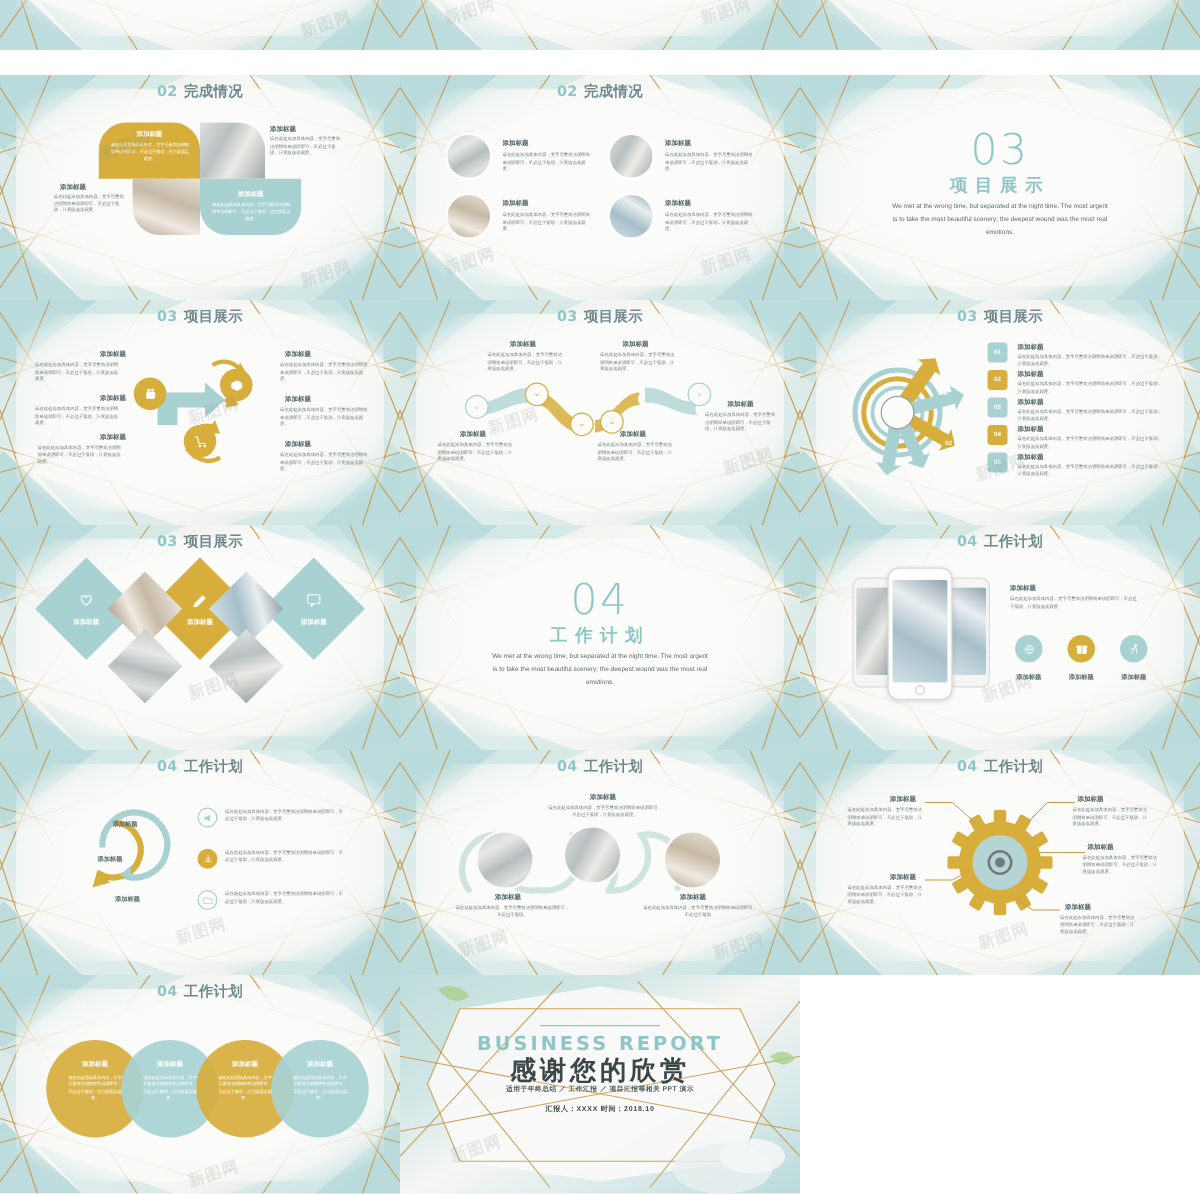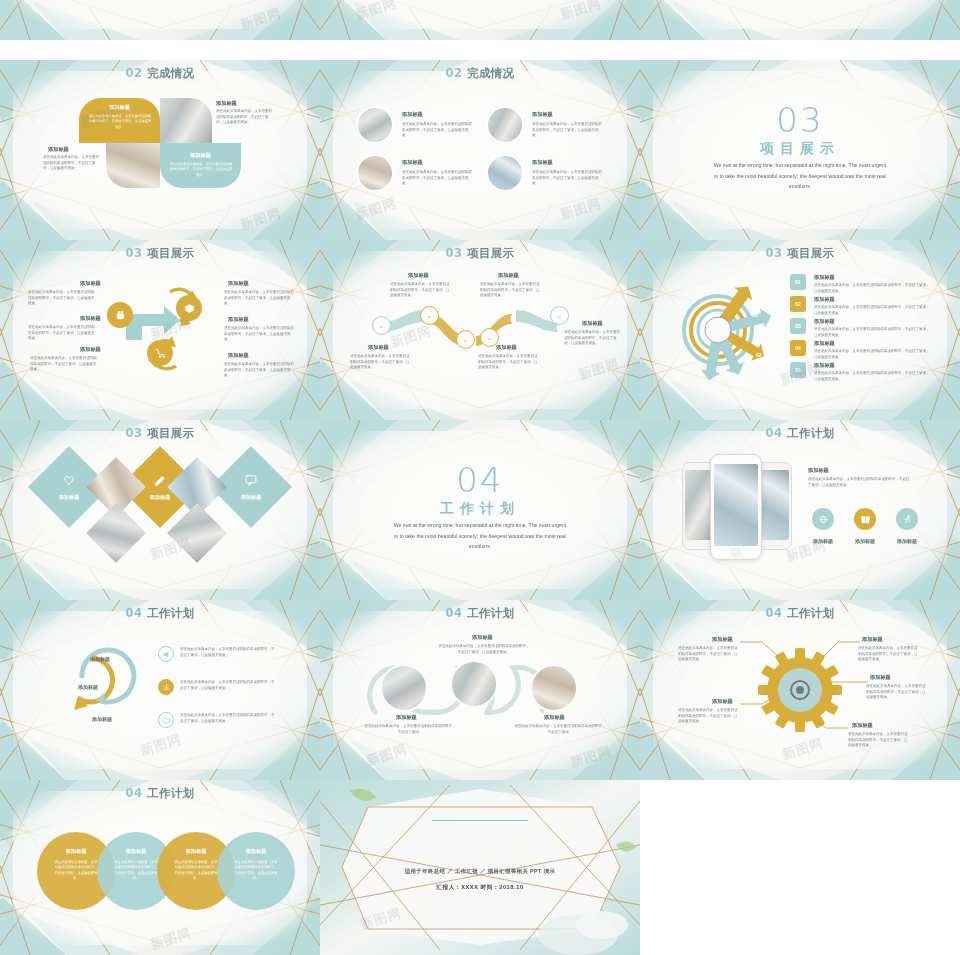--- a/index.html
+++ b/index.html
@@ -999,18 +999,20 @@
           <path d="M320,140 L190,0"></path>
       <path d="M0,60 L320,120"></path>
           <path d="M0,120 L320,60"></path>
     </g>
     <ellipse cx="258" cy="150" rx="40" ry="20" fill="#e9efef" opacity=".85"></ellipse>
     <ellipse cx="282" cy="140" rx="26" ry="14" fill="#f3f6f5" opacity=".9"></ellipse>
     <path d="M30,6 q16,-6 26,6 q-14,10 -26,-6z" fill="#a8cf8a" opacity=".8"></path>
     <path d="M296,60 q12,-8 20,2 q-10,10 -20,-2z" fill="#a8cf8a" opacity=".75"></path>
       </svg>
       <div class="rule"></div>
+      <div class="thanks-br">BUSINESS REPORT</div>
+      <div class="thanks-cn">感谢您的欣赏</div>
       <div class="thanks-sub">适用于年终总结 ／ 工作汇报 ／ 项目汇报等相关 PPT 演示</div>
       <div class="thanks-meta">汇报人：XXXX    时间：2018.10</div>
       <div class="wm" style="position: absolute; left: 40px; top: 130px;">新图网</div>
     </div>
     <div class="slide" style="left: 640px; top: 780px; height: 175px; background: rgb(255, 255, 255);"></div>
   </div>
 
 </body></html>

